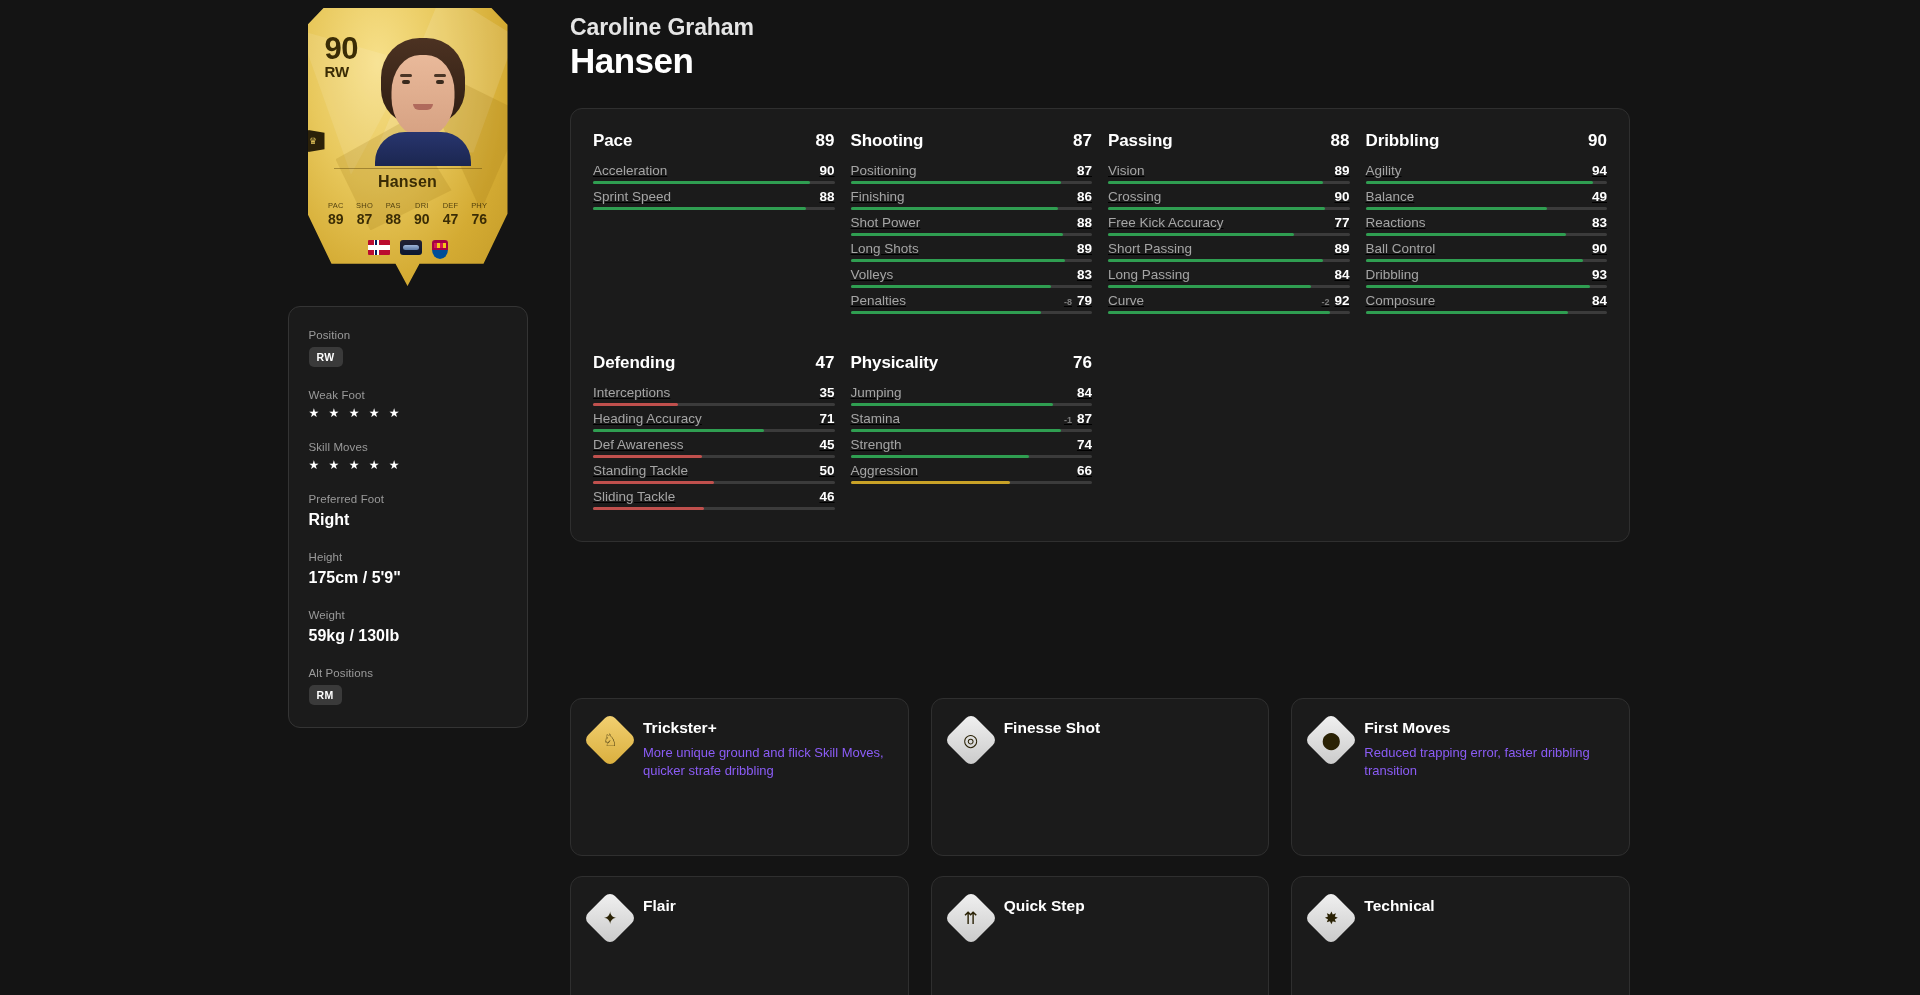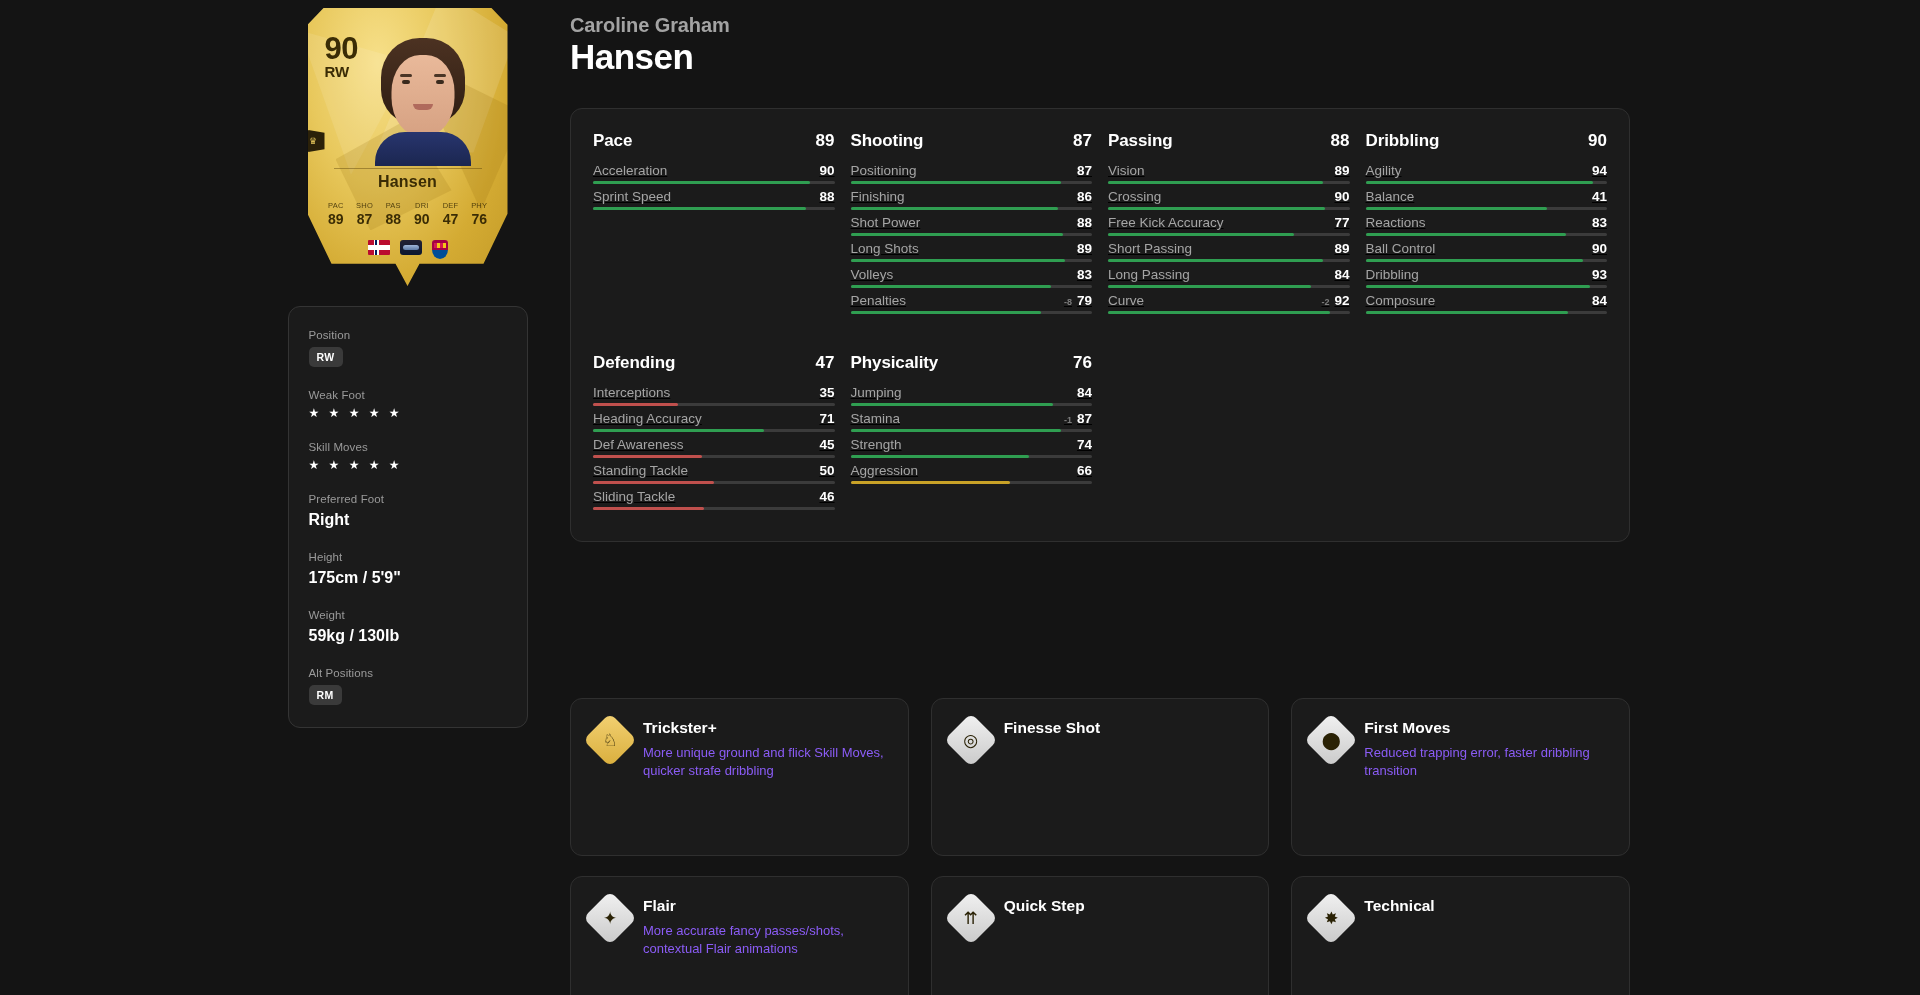--- a/index.html
+++ b/index.html
@@ -294,21 +294,21 @@
         <div class="info-value">59kg / 130lb</div>
       </div>
       <div class="info-row">
         <div class="info-label">Alt Positions</div>
         <span class="pos-chip">RM</span>
       </div>
     </div>
   </div>
 
   <div style="position:absolute;left:570px;top:14px;">
-    <div style="font-size:20px;font-weight:800;color:#a3a3a3;letter-spacing:-.1px;">Caroline Graham</div>
+    <div style="font-size:23px;font-weight:800;color:#e5e5e5;letter-spacing:-.1px;">Caroline Graham</div>
     <div style="font-size:35px;font-weight:800;color:#fff;line-height:1.15;letter-spacing:-.5px;">Hansen</div>
   </div>
 
   <div class="stats-panel">
     <div class="stat-grid" id="grid-1">
         <div class="stat-col">
           <div class="grp-head">
             <div class="grp-name">Pace</div>
             <div class="grp-val">89</div>
           </div>
@@ -463,21 +463,21 @@
               <span class="stat-name">Agility</span>
               <span class="stat-val">94</span>
             </div>
             <div class="bar">
               <i style="width: 94%; background: rgb(47, 158, 81);"></i>
             </div>
           </div>
           <div class="stat-row">
             <div class="stat-top">
               <span class="stat-name">Balance</span>
-              <span class="stat-val">41</span>
+              <span class="stat-val">49</span>
             </div>
             <div class="bar">
               <i style="width: 75%; background: rgb(47, 158, 81);"></i>
             </div>
           </div>
           <div class="stat-row">
             <div class="stat-top">
               <span class="stat-name">Reactions</span>
               <span class="stat-val">83</span>
             </div>
@@ -642,21 +642,20 @@
           <div class="ps-desc">Reduced trapping error, faster dribbling transition</div>
         </div>
       </div>
       <div class="ps-card">
         <div class="ps-icon">
           <span class="ps-diamond silver"></span>
           <span class="ps-glyph">✦</span>
         </div>
         <div class="ps-body">
           <div class="ps-title">Flair</div>
-          <div class="ps-desc">More accurate fancy passes/shots, contextual Flair animations</div>
         </div>
       </div>
       <div class="ps-card">
         <div class="ps-icon">
           <span class="ps-diamond silver"></span>
           <span class="ps-glyph">⇈</span>
         </div>
         <div class="ps-body">
           <div class="ps-title">Quick Step</div>
         </div>

